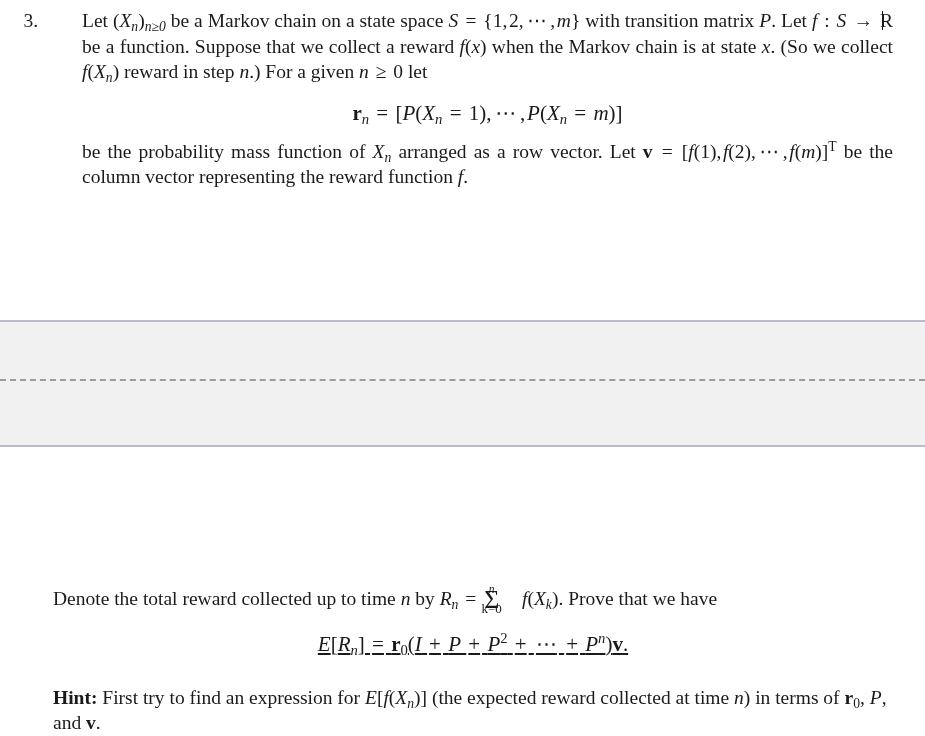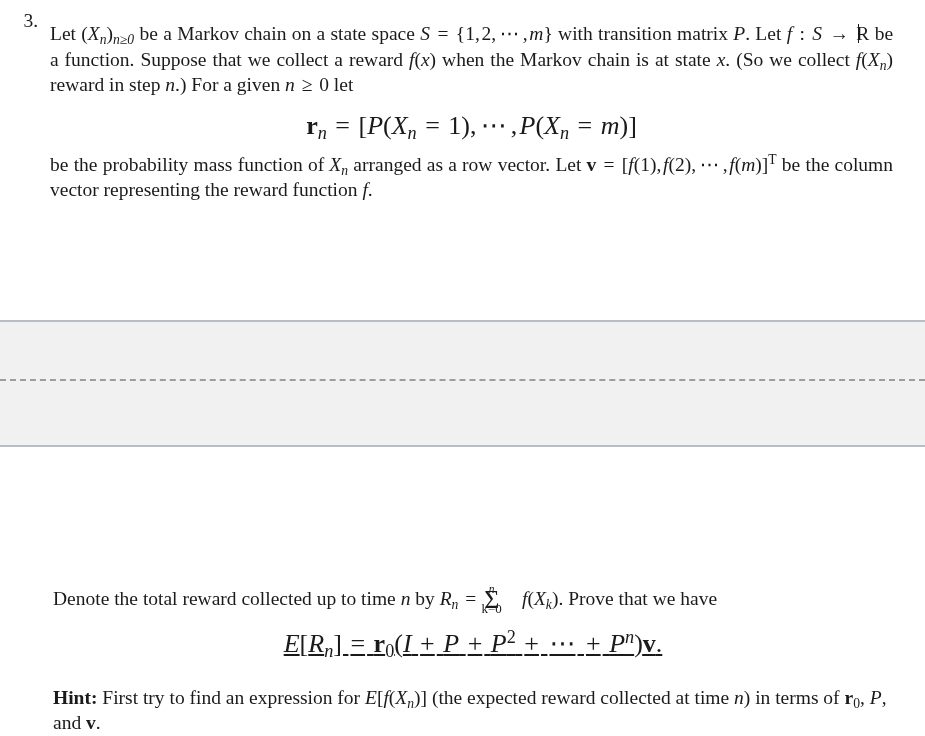--- a/index.html
+++ b/index.html
@@ -37,36 +37,37 @@
     width: 38px;
     text-align: right;
     padding-right: 12px;
     font-size: 19.5px;
     line-height: 25.5px;
     padding-top: 8px;
     flex: 0 0 auto;
   }
   .prob-body {
     flex: 1 1 auto;
-    padding-top: 21px;
+    padding-top: 8px;
     padding-right: 32px;
+    margin-left: 32px;
   }
 
   .para {
     font-size: 19.5px;
     line-height: 25.5px;
     text-align: justify;
     text-justify: inter-word;
     margin: 0;
   }
   .para.nojust { text-align: left; }
 
   .display {
     text-align: center;
-    font-size: 26px;
+    font-size: 21px;
     margin: 13px 0 11px 0;
     line-height: 30px;
   }
 
   
   .mi  { font-style: italic; font-family: "Liberation Serif", serif; }
   .mbf { font-weight: bold; font-style: normal; }
   .mcal { font-style: italic; font-family: "Liberation Serif", serif; letter-spacing: .3px; }
   .bb { font-family: "Liberation Serif", serif; font-style: normal; position: relative; }
   .bb::after {

